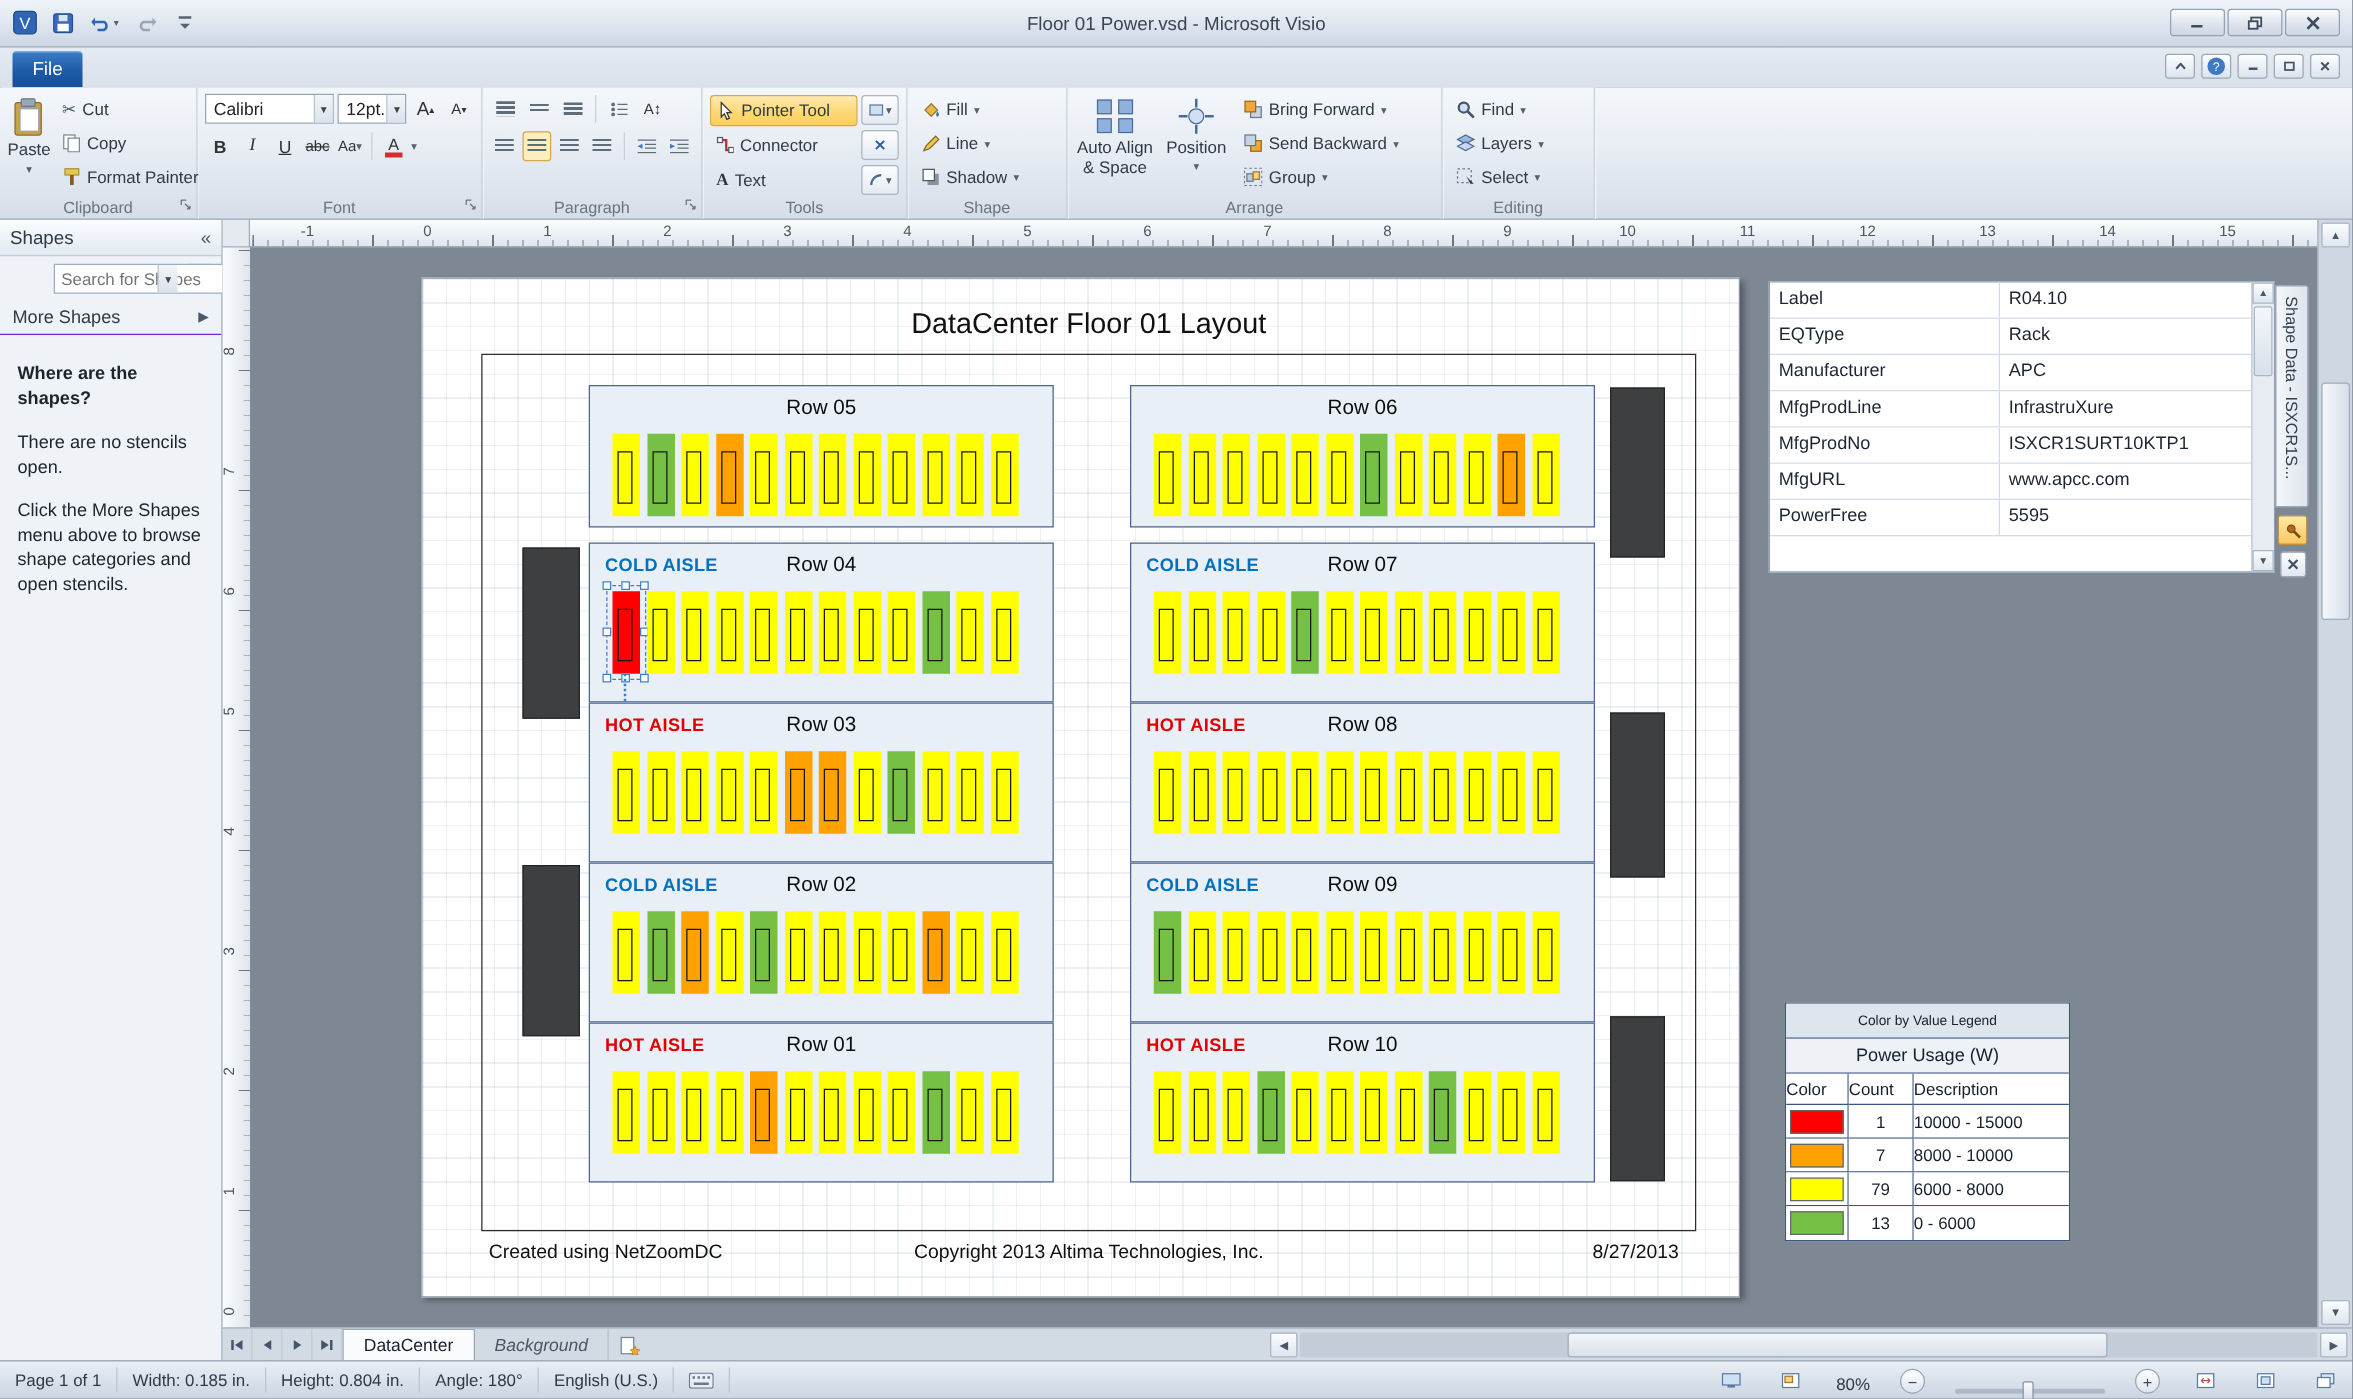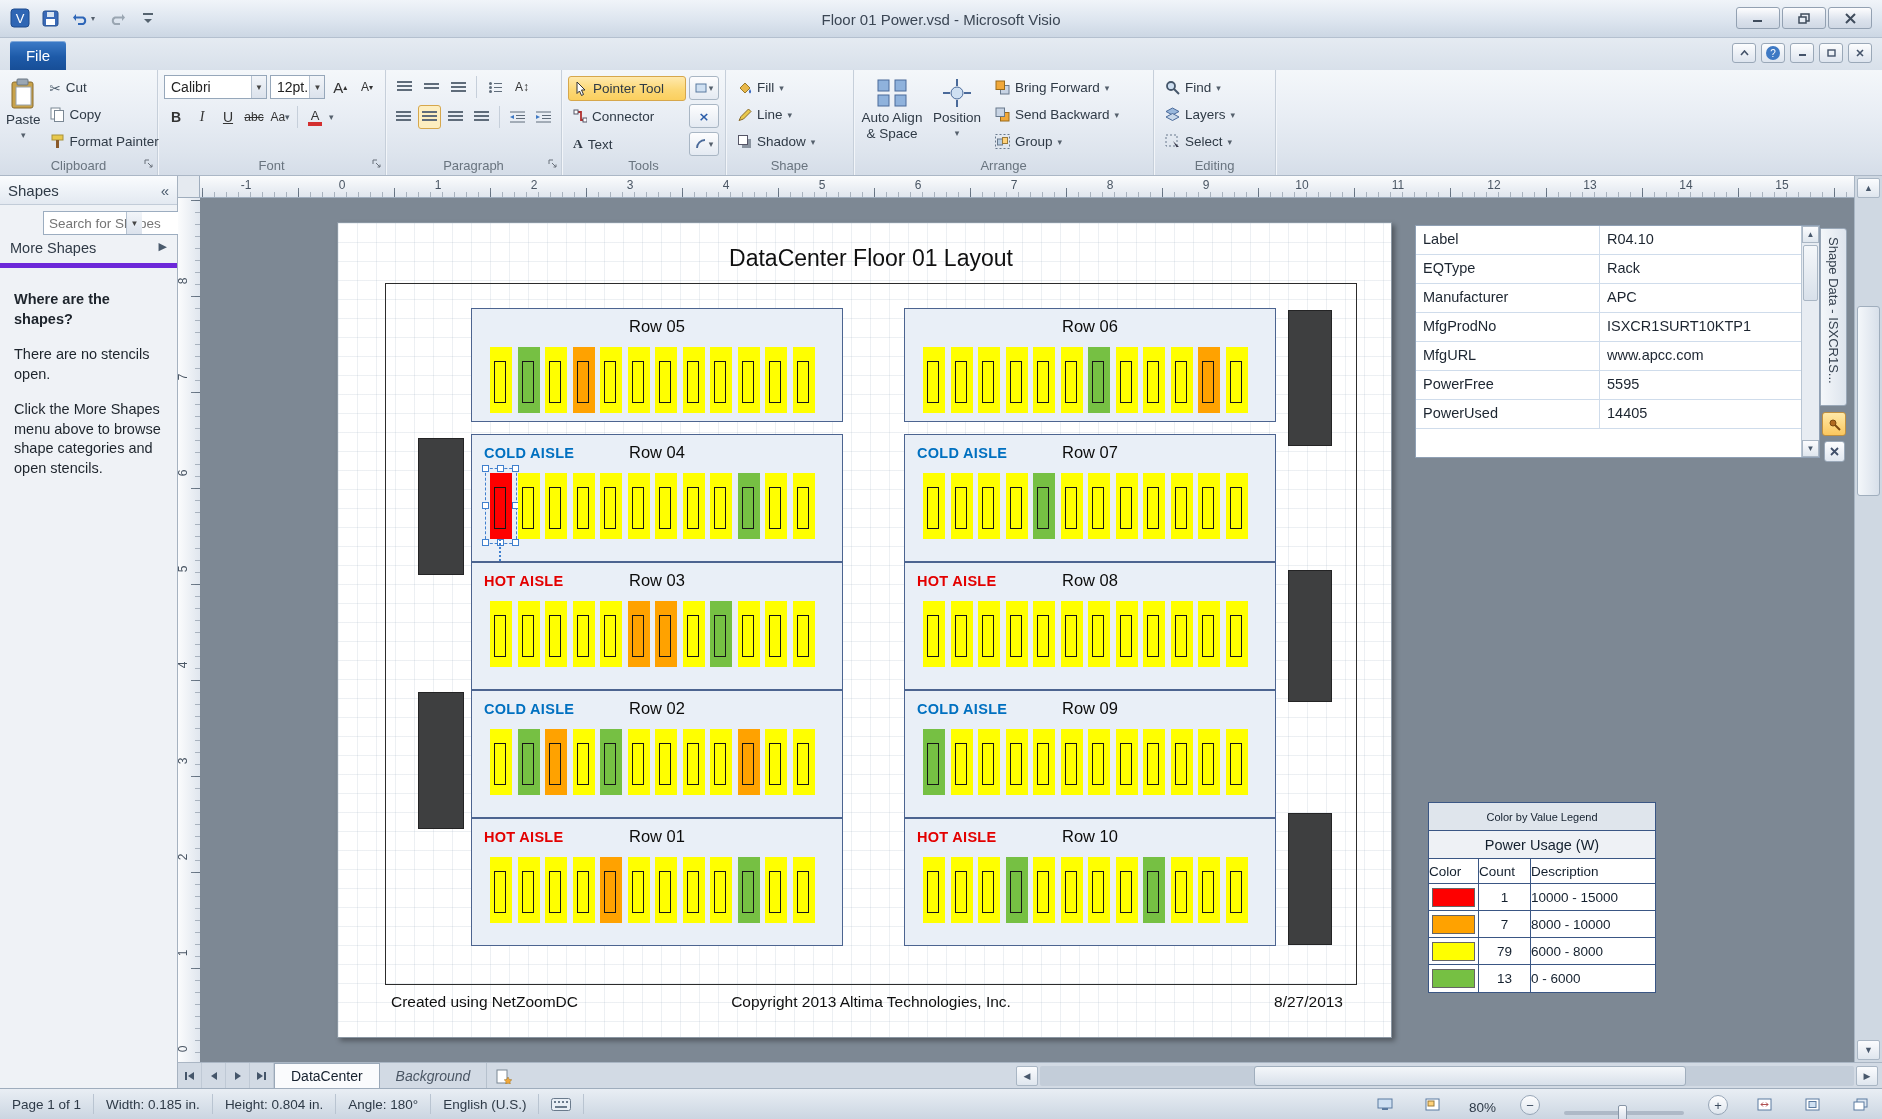--- a/index.html
+++ b/index.html
@@ -67,21 +67,21 @@
     display:flex; align-items:center; justify-content:space-between; padding:0 8px; font-size:15px; color:#2f3a46; }
   .sp-search { display:flex; align-items:center; gap:4px; padding:6px 6px 5px 6px; }
   .sp-input-wrap { position:relative; flex:1; }
   .sp-input { width:100%; height:24px; border:1px solid #9cadc0; font-size:13.5px; padding:0 18px 0 5px;
     font-family:"Liberation Sans", sans-serif; color:#333; background:#fff;margin-left:37px; }
   .sp-input-caret { position:absolute; right:1px; top:1px; width:16px; height:22px;
     background:linear-gradient(#f2f5f9,#dbe2ec); border-left:1px solid #b6c2d0; display:flex; align-items:center;
     justify-content:center; font-size:8px; color:#444; }
   .sp-searchbtn { width:24px; height:24px; border:1px solid #a9b6c4; border-radius:3px;
     background:linear-gradient(#fdfdfe,#e4eaf2); display:flex; align-items:center; justify-content:center; }
-  .sp-more { height:28px; border-bottom:5px solid #6d28d9; display:flex; align-items:flex-start;
+  .sp-more { height:28px; border-bottom:1px solid #6d28d9; display:flex; align-items:center;
     justify-content:space-between; padding:0 10px; font-size:14.5px; color:#2f3a46; }
   .sp-help { padding:22px 14px; font-size:14.5px; color:#1d242c; line-height:1.35; }
   .sp-help h4 { font-size:14.5px; margin-bottom:16px; }
   .sp-help p { margin-bottom:16px; }
 
   
   .canvas { position:absolute; left:178px; top:176px; width:1676px; bottom:57px; background:#7d8894; }
   .ruler-corner { position:absolute; left:0; top:0; width:22px; height:22px; background:#e5eaf0;
     border-right:1px solid #9fadbd; border-bottom:1px solid #9fadbd; }
   .hruler { position:absolute; left:22px; top:0; right:0; height:22px;
@@ -1106,34 +1106,34 @@
             </div>
             <div class="sdrow">
               <div class="sdn">EQType</div>
               <div class="sdv">Rack</div>
             </div>
             <div class="sdrow">
               <div class="sdn">Manufacturer</div>
               <div class="sdv">APC</div>
             </div>
             <div class="sdrow">
+              <div class="sdn">MfgProdLine</div>
+              <div class="sdv">InfrastruXure</div>
+            </div>
+            <div class="sdrow">
               <div class="sdn">MfgProdNo</div>
               <div class="sdv">ISXCR1SURT10KTP1</div>
             </div>
             <div class="sdrow">
               <div class="sdn">MfgURL</div>
               <div class="sdv">www.apcc.com</div>
             </div>
             <div class="sdrow">
               <div class="sdn">PowerFree</div>
               <div class="sdv">5595</div>
-            </div>
-            <div class="sdrow">
-              <div class="sdn">PowerUsed</div>
-              <div class="sdv">14405</div>
             </div>
           </div>
         <div class="sd-scroll">
           <span class="sd-arrow" style="top:0">▲</span>
           <span class="sd-thumb"></span>
           <span class="sd-arrow" style="bottom:0">▼</span>
         </div>
       </div>
       <div class="sd-sidetab">Shape Data - ISXCR1S...</div>
       <div class="sd-pin">

